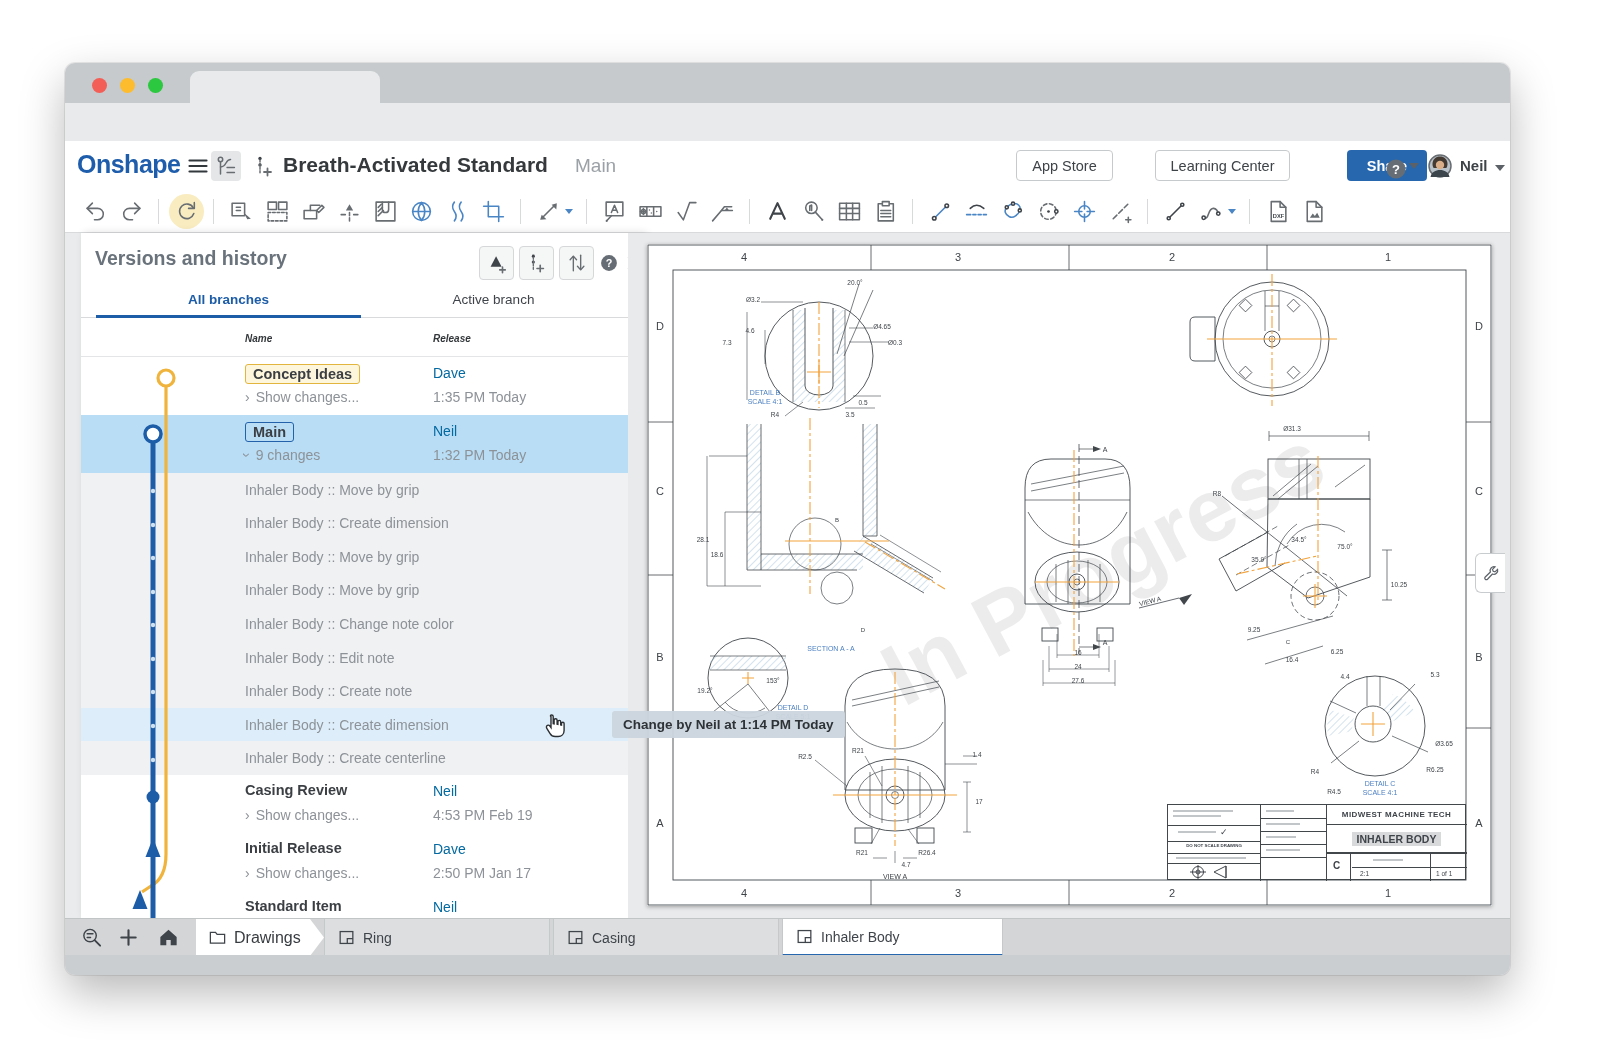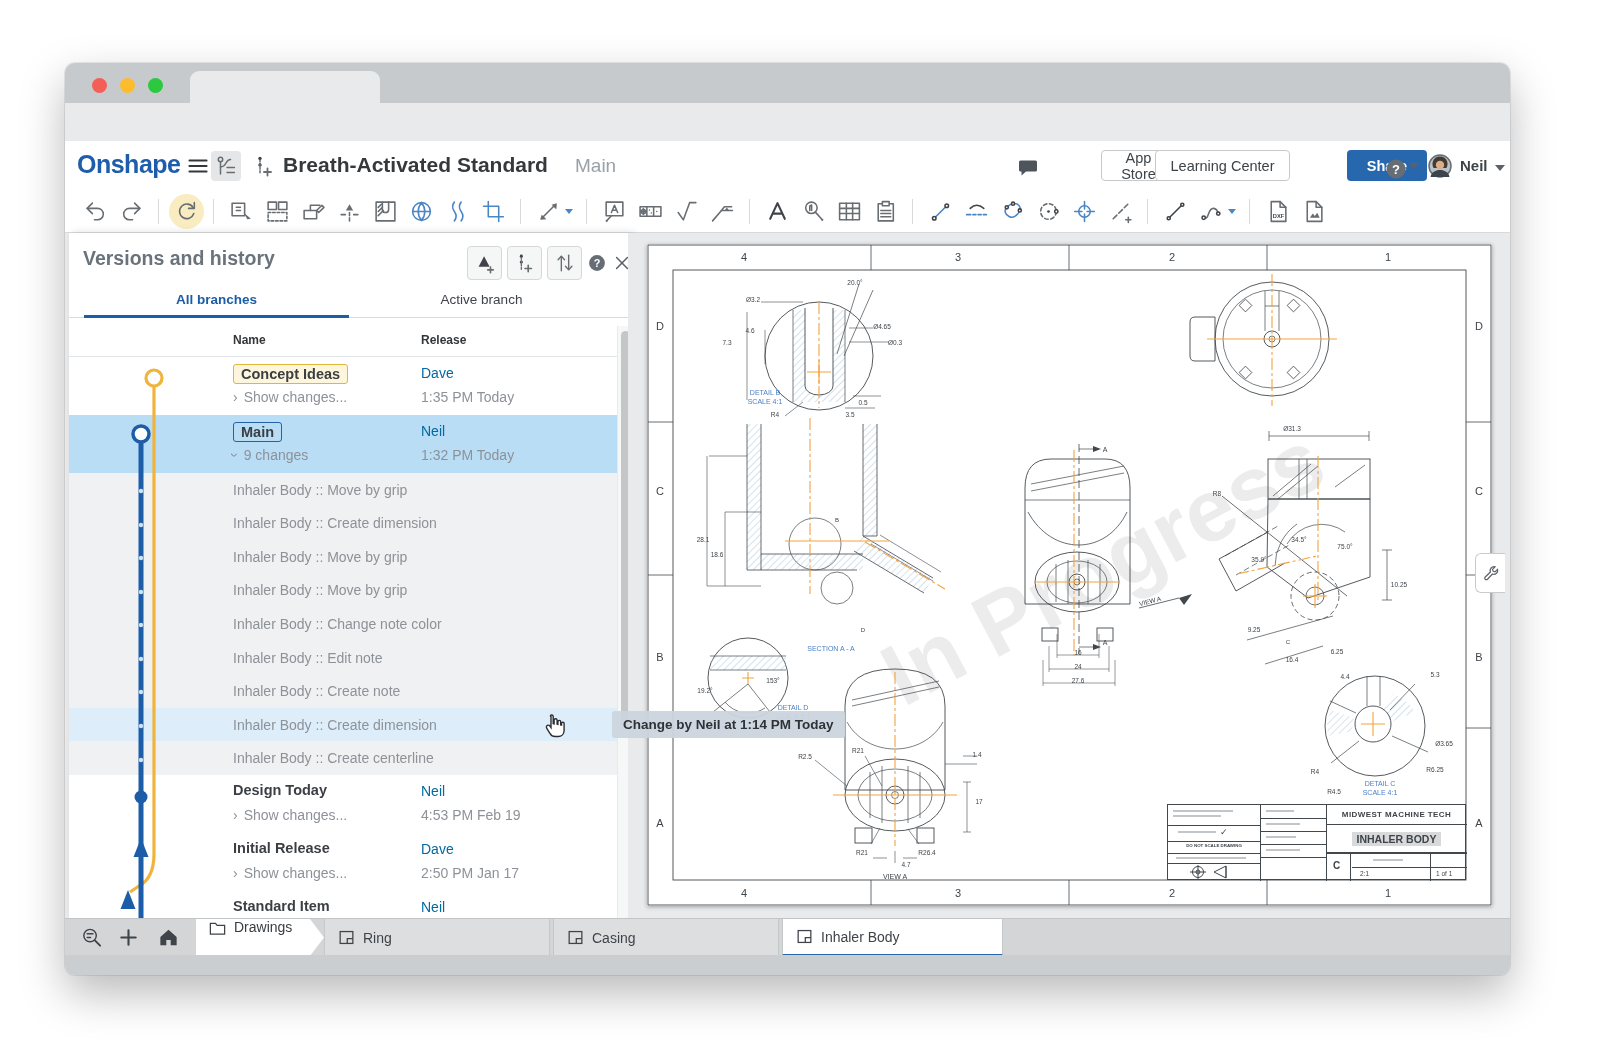--- a/index.html
+++ b/index.html
@@ -25,31 +25,31 @@
   #toolbar{position:absolute;left:0;top:128px;width:100%;height:42px;background:#fff;border-bottom:1px solid #d8dadb;display:flex;align-items:center;padding-left:12px;box-sizing:border-box;}
   .tico{width:25px;height:25px;margin:0 5.5px;position:relative;flex:none;}
   .tico svg{width:25px;height:25px;}
   .tico.halo::before{content:"";position:absolute;left:-5px;top:-5px;width:35px;height:35px;border-radius:50%;background:#f8ecc0;}
   .tico.halo svg{position:relative;}
   .tsep{width:1px;height:25px;background:#d7d9da;margin:0 9px;flex:none;}
   .tcaret{width:0;height:0;border-left:4.5px solid transparent;border-right:4.5px solid transparent;border-top:5.5px solid #4a86c5;margin:0 4px 0 -1px;flex:none;}
   
   #content{position:absolute;left:0;top:170px;width:100%;height:685px;}
   
-  #panel{position:absolute;left:4px;top:0;width:563px;height:685px;background:#fff;box-shadow:3px 0 8px rgba(0,0,0,.14);}
+  #panel{position:absolute;left:16px;top:0;width:563px;height:685px;background:#fff;box-shadow:3px 0 8px rgba(0,0,0,.14);}
   #panel-title{position:absolute;left:14px;top:14px;font-size:19.5px;font-weight:bold;color:#6a737b;}
   .pbtn{position:absolute;top:13px;width:35px;height:34px;background:#f5f6f6;border:1px solid #d5d7d8;border-radius:4px;box-sizing:border-box;display:flex;align-items:center;justify-content:center;}
   .pbtn svg{width:22px;height:22px;}
   .pico{position:absolute;top:20px;width:20px;height:20px;}
   .pico svg{width:20px;height:20px;}
   #ptabs{position:absolute;left:0;top:52px;width:100%;height:33px;border-bottom:1px solid #d9dadb;box-sizing:border-box;}
   .ptab{position:absolute;top:0;height:33px;width:265px;text-align:center;font-size:13.5px;line-height:30px;color:#3f444a;}
   .ptab.on{color:#1d5da8;font-weight:bold;border-bottom:3px solid #1d5da8;box-sizing:border-box;}
   #vlist{position:absolute;left:0;top:93px;width:548px;height:592px;overflow:hidden;}
-  #colhdr{position:absolute;left:0;top:0;width:100%;height:31px;border-bottom:1px solid #e4e5e6;box-sizing:border-box;font-size:12px;font-weight:bold;color:#33373a;}
+  #colhdr{position:absolute;left:0;top:0;width:100%;height:31px;border-bottom:1px solid #e4e5e6;box-sizing:border-box;font-size:10px;font-weight:bold;color:#33373a;font-style:italic;}
   .vrow{position:absolute;left:0;width:548px;height:58px;background:#fff;}
   .vrow.sel{background:#b9ddf5;}
   .crow{position:absolute;left:0;width:548px;height:33.55px;background:#f0f1f2;font-size:14px;color:#8d9298;}
   .crow.hov{background:#ddeefa;}
   .crow span{position:absolute;left:164px;top:50%;transform:translateY(-50%);}
   .vname{position:absolute;left:164px;top:7px;font-size:14.5px;font-weight:bold;color:#3b3f43;}
   .badge-yellow{border:1.5px solid #e2b63e;background:#fdf6dc;border-radius:3px;padding:1px 7px;}
   .badge-blue{border:1.5px solid #2362ab;background:transparent;border-radius:3px;padding:1px 7px;}
   .vlink{position:absolute;left:164px;top:32px;font-size:14px;color:#8d9298;}
   .chev{display:inline-block;margin-right:6px;color:#8d9298;}
@@ -72,21 +72,21 @@
   #tb-title span{background:#d8d9da;padding:1px 5px;}
   #tb-note{position:absolute;left:0;top:38px;width:92px;height:10px;text-align:center;font-size:4.4px;font-weight:bold;}
   
   #tooltip{position:absolute;left:547px;top:648px;background:rgba(203,213,221,.95);border-radius:3px;padding:6px 11px;font-size:13.5px;font-weight:bold;color:#2e3338;z-index:40;white-space:nowrap;}
   #cursor{position:absolute;left:477px;top:649px;z-index:41;}
   #wrench-tab{position:absolute;left:1410px;top:490px;width:30px;height:40px;background:#fff;border:1px solid #c9ccce;border-right:none;border-radius:6px 0 0 6px;box-sizing:border-box;display:flex;align-items:center;justify-content:center;z-index:30;}
   
   #tabbar{position:absolute;left:0;top:855px;width:100%;height:37px;background:#d3d5d6;border-top:1px solid #c2c5c6;box-sizing:border-box;}
   .bico{position:absolute;top:7px;width:23px;height:23px;}
   .bico svg{width:23px;height:23px;}
-  #tab-drawings{position:absolute;left:131px;top:0;width:128px;height:37px;background:#fff;clip-path:polygon(0 0,114px 0,100% 50%,114px 100%,0 100%);display:flex;align-items:flex-start;padding-left:12px;box-sizing:border-box;font-size:14px;color:#383c40;}
+  #tab-drawings{position:absolute;left:131px;top:0;width:128px;height:37px;background:#fff;clip-path:polygon(0 0,114px 0,100% 50%,114px 100%,0 100%);display:flex;align-items:center;padding-left:12px;box-sizing:border-box;font-size:16px;color:#383c40;}
   .dtab{position:absolute;top:0;height:37px;background:#dcdedf;border-right:1px solid #c6c9ca;border-left:1px solid #c6c9ca;display:flex;align-items:center;padding-left:12px;box-sizing:border-box;font-size:14px;color:#3f444a;}
   .dtab.on{background:#fff;border-bottom:2.5px solid #2767ae;}
   .dtab svg,#tab-drawings svg{width:19px;height:19px;margin-right:7px;flex:none;}
   #below-bar{position:absolute;left:0;top:892px;width:100%;height:20px;background:#caced0;}
 </style>
 </head>
 <body>
 
 <div id="window">
 
@@ -129,21 +129,21 @@
       </div>
     <div id="doc-title">Breath-Activated Standard</div>
     <div id="doc-ws">Main</div>
     <div class="hico" style="left:948px;top:12px">
         <svg viewBox="0 0 24 24">
           <g fill="none" stroke="#686d72" stroke-width="1.5" stroke-linecap="round" stroke-linejoin="round">
             <path d="M4.5 4.5h15a1.5 1.5 0 0 1 1.5 1.5v8a1.5 1.5 0 0 1-1.5 1.5H10l-4.5 4v-4h-1A1.5 1.5 0 0 1 3 14V6a1.5 1.5 0 0 1 1.5-1.5z" fill="#4d545b" stroke="none"></path>
           </g>
         </svg>
       </div>
-    <button class="hbtn" style="left:1036px;width:75px">App Store</button>
+    <button class="hbtn" style="left:951px;width:97px">App Store</button>
     <button class="hbtn" style="left:1090px;width:135px">Learning Center</button>
     <button class="hbtn" id="share-btn" style="left:1282px;width:80px">Share</button>
     <div class="hico" style="left:1316px;top:13px">
         <svg viewBox="0 0 24 24">
           <g fill="none" stroke="#686d72" stroke-width="1.5" stroke-linecap="round" stroke-linejoin="round">
             <circle cx="12" cy="12" r="9.5" fill="#666d74" stroke="none"></circle>
             <text x="12" y="16.5" font-size="13" font-weight="bold" fill="#fff" stroke="none" text-anchor="middle" font-family="Liberation Sans,sans-serif">?</text>
           </g>
         </svg>
       </div>
@@ -464,21 +464,21 @@
             <div class="crow" style="top: 348.3px;">
               <span>Inhaler Body :: Create note</span>
             </div>
             <div class="crow hov" style="top: 381.85px;">
               <span>Inhaler Body :: Create dimension</span>
             </div>
             <div class="crow" style="top: 415.4px;">
               <span>Inhaler Body :: Create centerline</span>
             </div>
             <div class="vrow" style="top: 448.95px;">
-              <span class="vname">Design Today</span>
+              <span class="vname">Casing Review</span>
               <span class="vlink"><span class="chev">›</span>Show changes...</span>
               <span class="vuser">Neil</span>
               <span class="vtime">4:53 PM Feb 19</span>
             </div>
             <div class="vrow" style="top: 506.95px;">
               <span class="vname">Initial Release</span>
               <span class="vlink"><span class="chev">›</span>Show changes...</span>
               <span class="vuser">Dave</span>
               <span class="vtime">2:50 PM Jan 17</span>
             </div>

